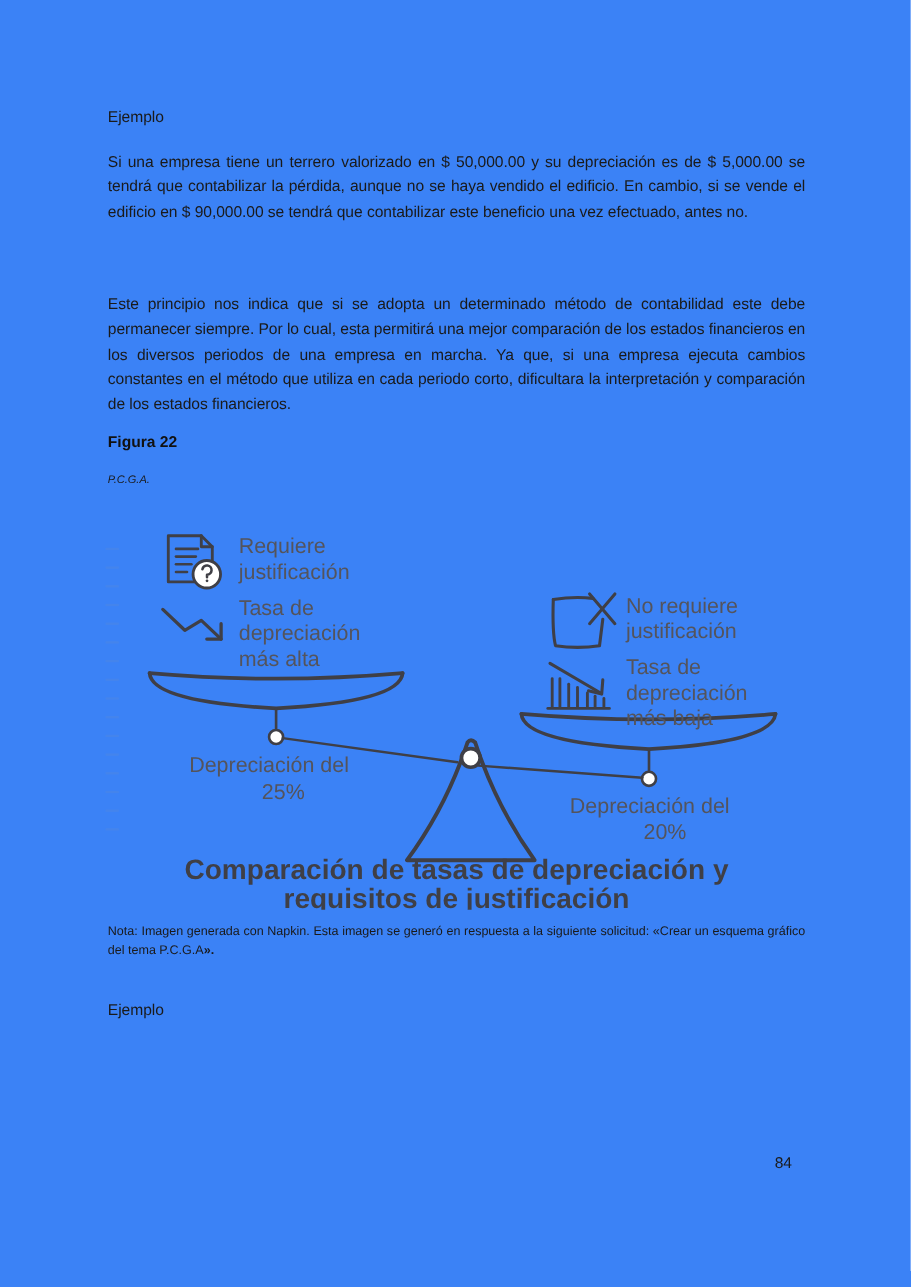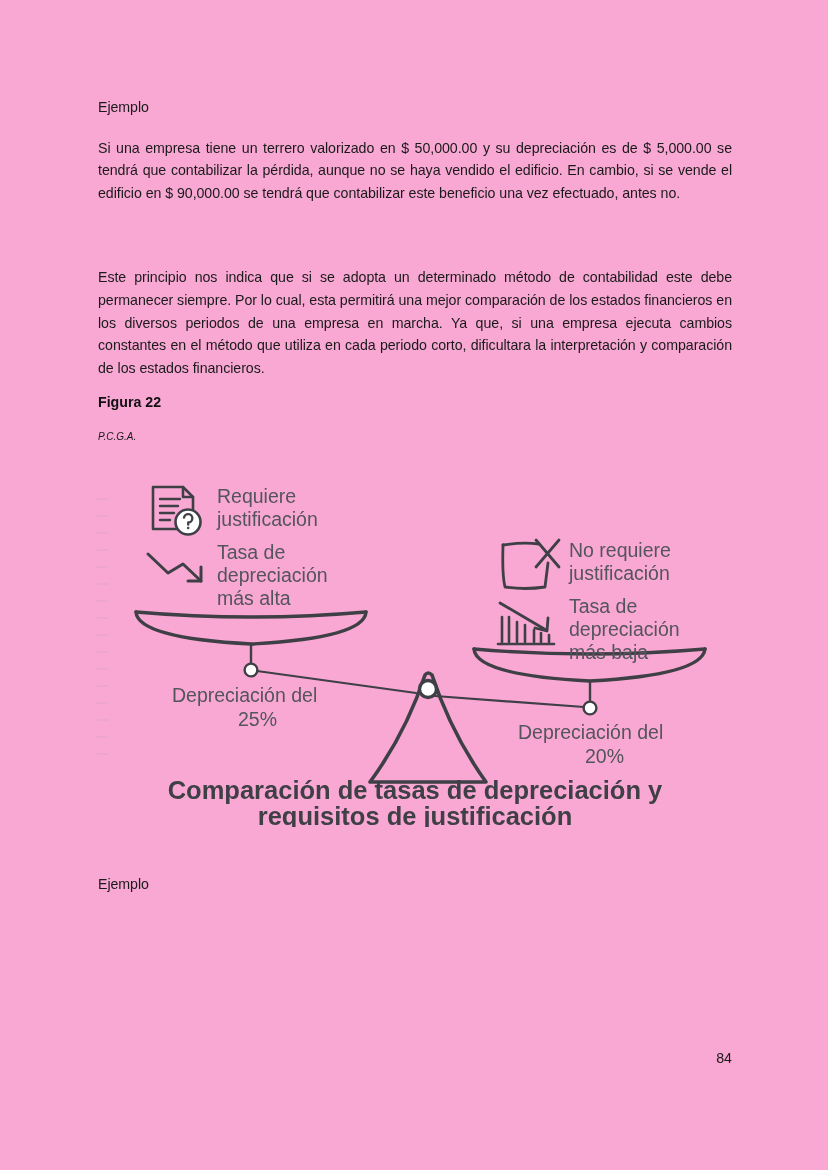--- a/index.html
+++ b/index.html
@@ -11,21 +11,21 @@
     width: 828px;
     height: 1170px;
     position: relative;
     font-family: "Liberation Sans", sans-serif;
     color: #1a1a1a;
     overflow: hidden;
   }
   .page {
     position: absolute;
     inset: 0;
-    background: #f9a8d4;
+    background: #3b82f6;
   }
   .content {
     position: absolute;
     left: 98px;
     top: 96px;
     width: 634px;
   }
   .para {
     font-size: 14.2px;
     line-height: 22.6px;
@@ -69,21 +69,21 @@
     font-size: 11.4px;
     line-height: 17.5px;
     text-align: justify;
     color: #1a1a1a;
     margin: 0;
   }
   .note b { font-weight: bold; }
 
   .page-number {
     position: absolute;
-    right: 96px;
+    right: 108px;
     top: 1050px;
     font-size: 14.2px;
     color: #1a1a1a;
     font-weight: normal;
   }
 
   
   .margin-artifacts {
     position: absolute;
     left: 96px;
@@ -240,20 +240,21 @@
 
         <g font-family="Liberation Sans, sans-serif" fill="#3f3f46" font-size="25.5" font-weight="bold" text-anchor="middle">
           <text x="317" y="324">Comparación de tasas de depreciación y</text>
           <text x="317" y="350">requisitos de justificación</text>
         </g>
       </svg>
     </div>
 
     <div class="sp-12"></div>
 
+    <p class="note"><span>Nota: Imagen generada con Napkin. Esta imagen se generó en respuesta a la siguiente solicitud: «Crear un esquema gráfico del tema P.C.G.A</span><b>».</b></p>
 
     <div class="sp-34"></div>
 
     <p class="para">Ejemplo</p>
     <div class="sp-18"></div>
 
   </div>
 
   <div class="page-number">84</div>
 

